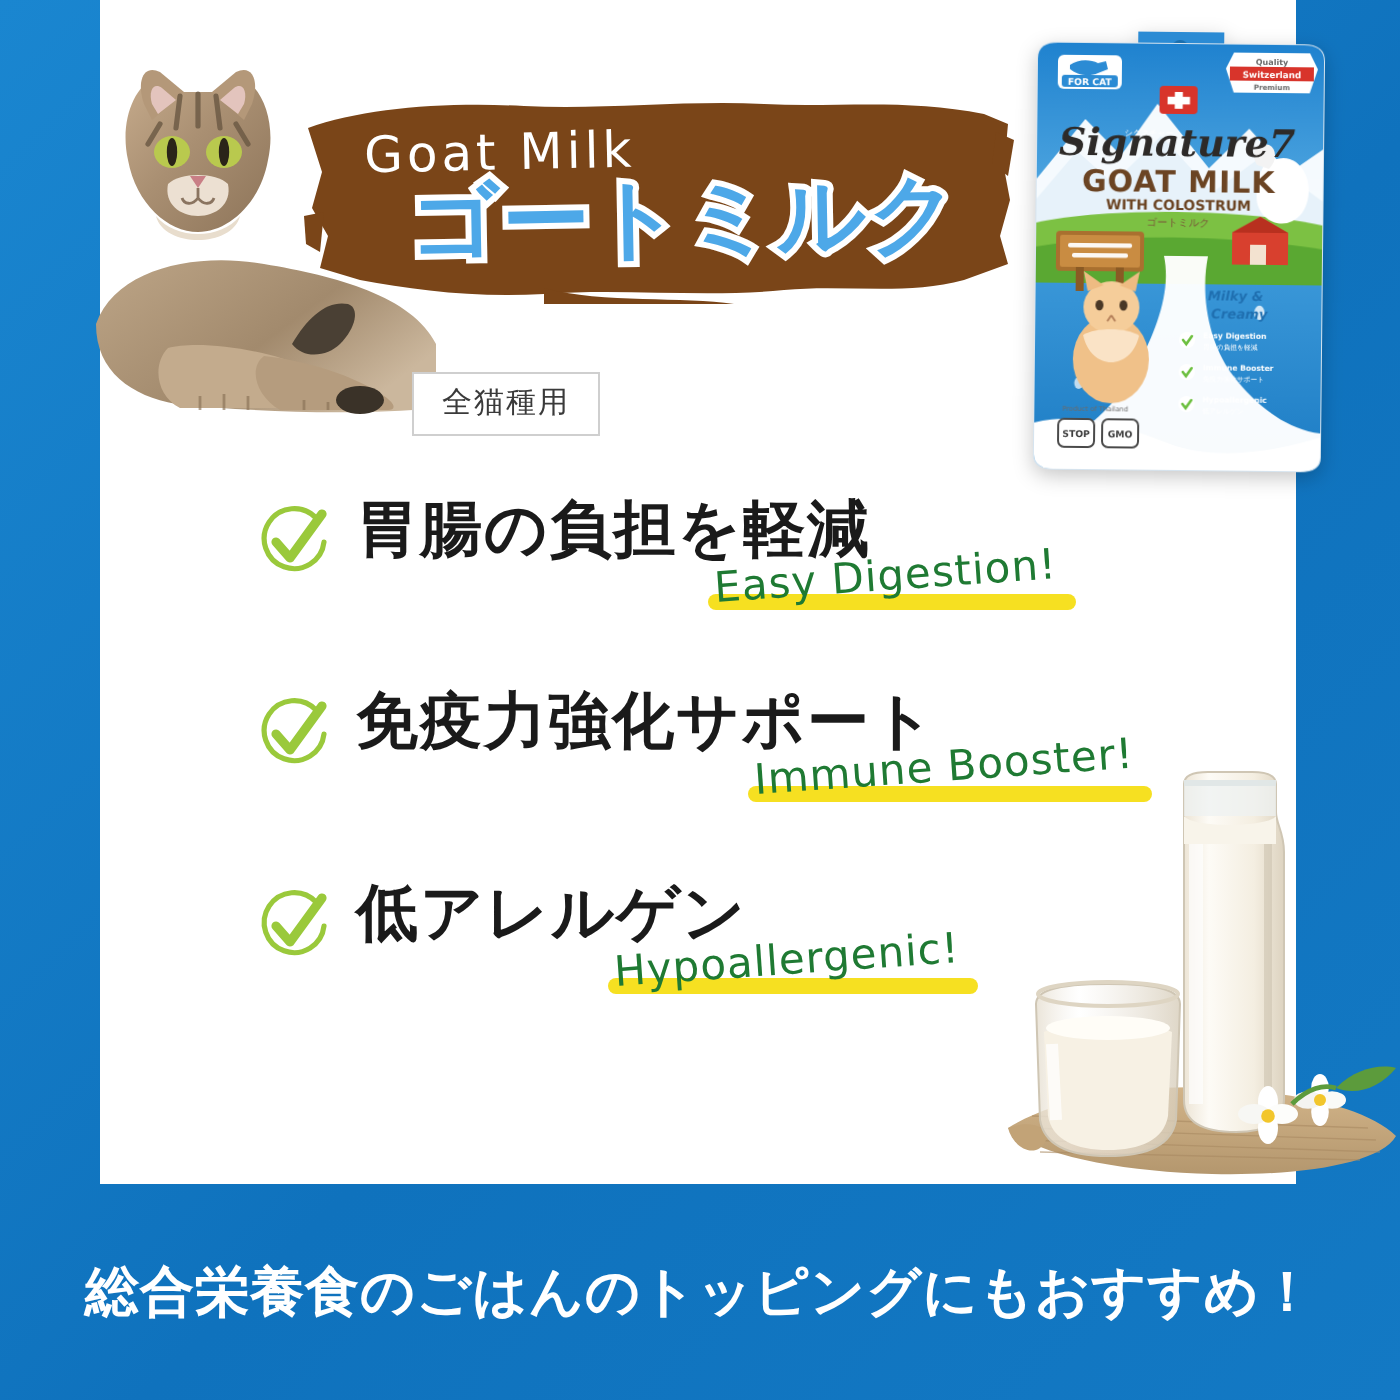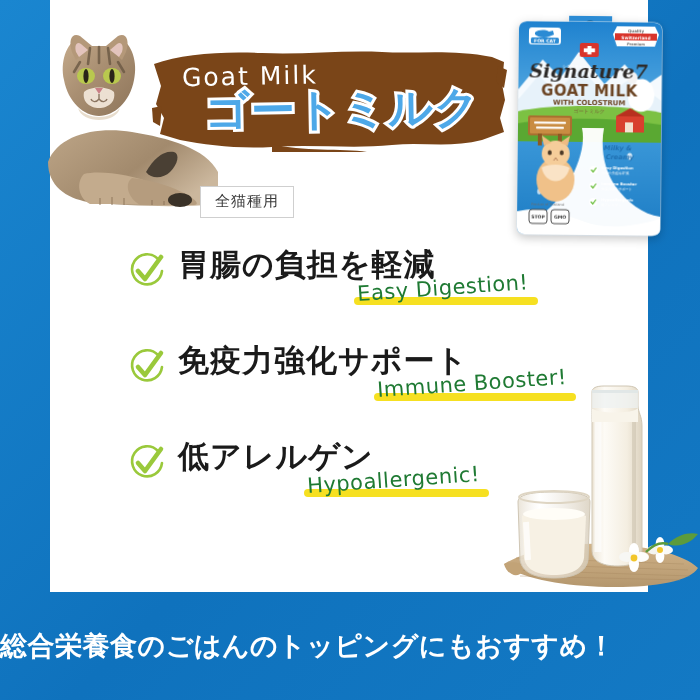--- a/index.html
+++ b/index.html
@@ -75,21 +75,21 @@
     left: 28px;
     top: 22px;
     width: 190px;
     height: 200px;
   }
   .cat-photo svg { display: block; width: 100%; height: 100%; }
 
   
   .badge-row {
     position: absolute;
-    left: 200px;
+    left: 206px;
     top: 186px;
     display: flex;
     gap: 14px;
   }
   .badge {
     border: 1px solid #cfcfcf;
     background: #ffffff;
     color: #3a3a3a;
     font-size: 15px;
     font-family: "DejaVu Sans", sans-serif;
@@ -180,20 +180,21 @@
 
   
   .bottom-banner {
     position: absolute;
     left: 0;
     top: 592px;
     width: 700px;
     height: 108px;
     display: flex;
     align-items: center;
+    justify-content: center;
   }
   .bottom-text {
     font-family: "DejaVu Sans", sans-serif;
     font-size: 27px;
     font-weight: bold;
     color: #ffffff;
     letter-spacing: 0.5px;
     white-space: nowrap;
   }
 </style>

